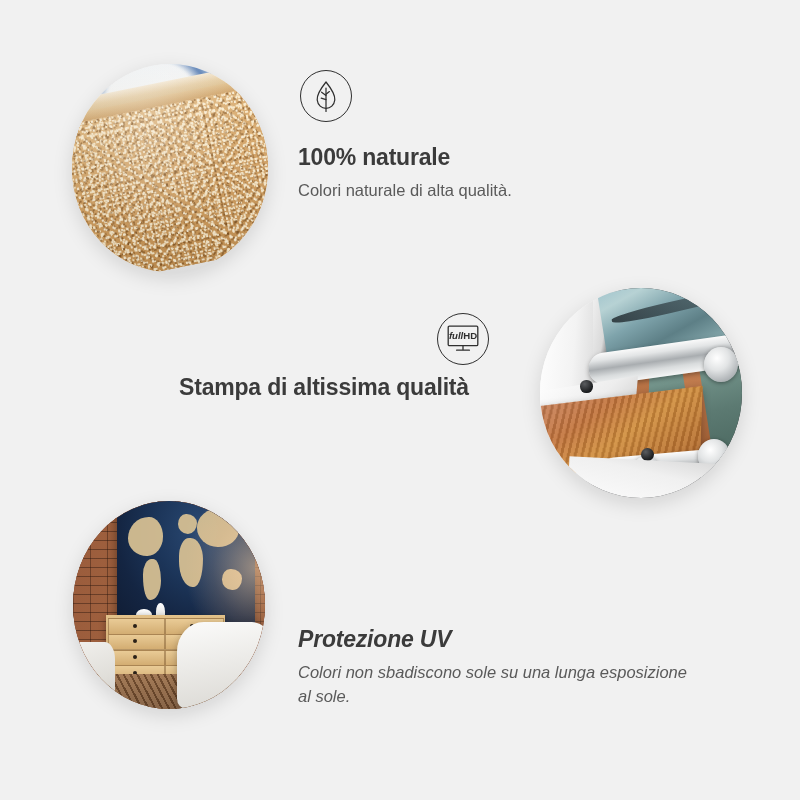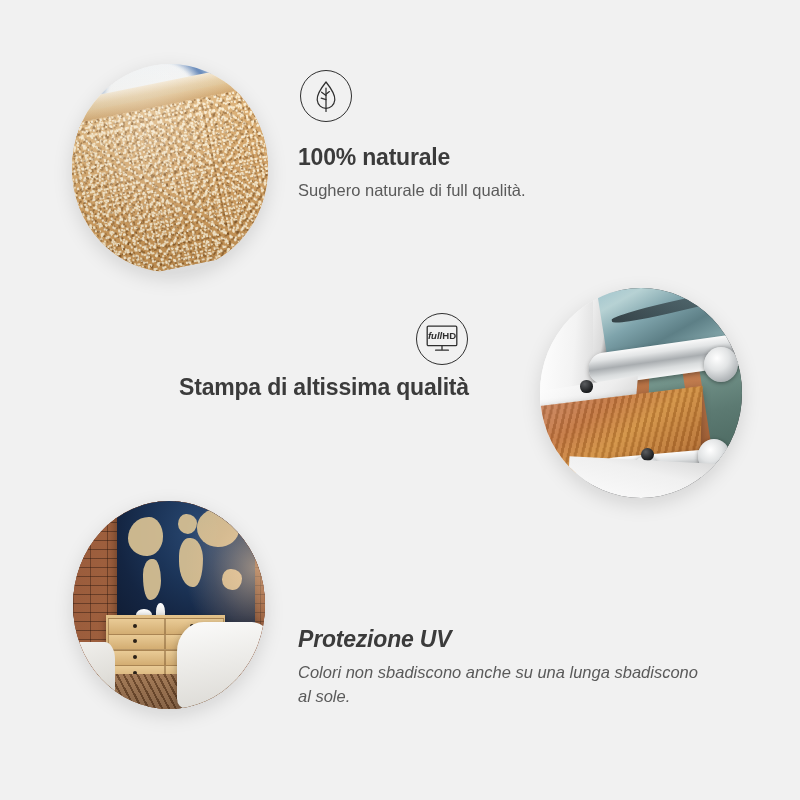--- a/index.html
+++ b/index.html
@@ -184,21 +184,21 @@
     height: 52px;
     border-radius: 50%;
     border: 1.6px solid #2f2f2f;
     box-sizing: border-box;
     display: flex;
     align-items: center;
     justify-content: center;
   }
   .icon-badge svg { display:block; }
   #icon-leaf   { left: 300px; top: 70px; }
-  #icon-fullhd { left: 416px; top: 313px; }
+  #icon-fullhd { left: 437px; top: 313px; }
   #icon-uv     { left: 300px; top: 568px; }
 
   
   .text-block { position: absolute; }
   .feature-title {
     font-size: 23px;
     font-weight: bold;
     color: #3b3b3b;
     letter-spacing: -0.2px;
     margin: 0 0 9px 0;
@@ -238,21 +238,21 @@
       <path d="M15 3 C 9 10.5, 5.6 16, 6.2 21 C 6.8 26.2, 10.6 29.3, 15 29.3 C 19.4 29.3, 23.2 26.2, 23.8 21 C 24.4 16, 21 10.5, 15 3 Z"></path>
       <line x1="15" y1="9" x2="15" y2="32.4"></line>
       <line x1="15" y1="16.4" x2="10.6" y2="13.2"></line>
       <line x1="15" y1="20.6" x2="10.2" y2="19.2"></line>
       <line x1="15" y1="15.2" x2="18.4" y2="12.6"></line>
     </svg>
   </div>
 
   <div class="text-block" id="block-natural">
     <h2 class="feature-title">100% naturale</h2>
-    <p class="feature-desc">Sughero naturale di full qualità.</p>
+    <p class="feature-desc">Colori naturale di alta qualità.</p>
   </div>
 
   <div class="photo-circle" id="photo-printer">
     <div class="photo-inner">
       <div class="pr-wall"></div>
       <div class="pr-leftpanel"></div>
       <div class="pr-print-top"></div>
       <div class="pr-print-mid"></div>
       <div class="pr-roller-top"></div>
       <div class="pr-whiteblade"></div>
@@ -313,16 +313,16 @@
       </div>
       <div class="rm-floor"></div>
       <div class="rm-chair"></div>
       <div class="rm-chair2"></div>
     </div>
   </div>
 
 
   <div class="text-block" id="block-uv">
     <h2 class="feature-title">Protezione UV</h2>
-    <p class="feature-desc">Colori non sbadiscono anche su una lunga sbadiscono al sole.</p>
+    <p class="feature-desc">Colori non sbadiscono sole su una lunga esposizione al sole.</p>
   </div>
 
 </div>
 
 </body></html>

